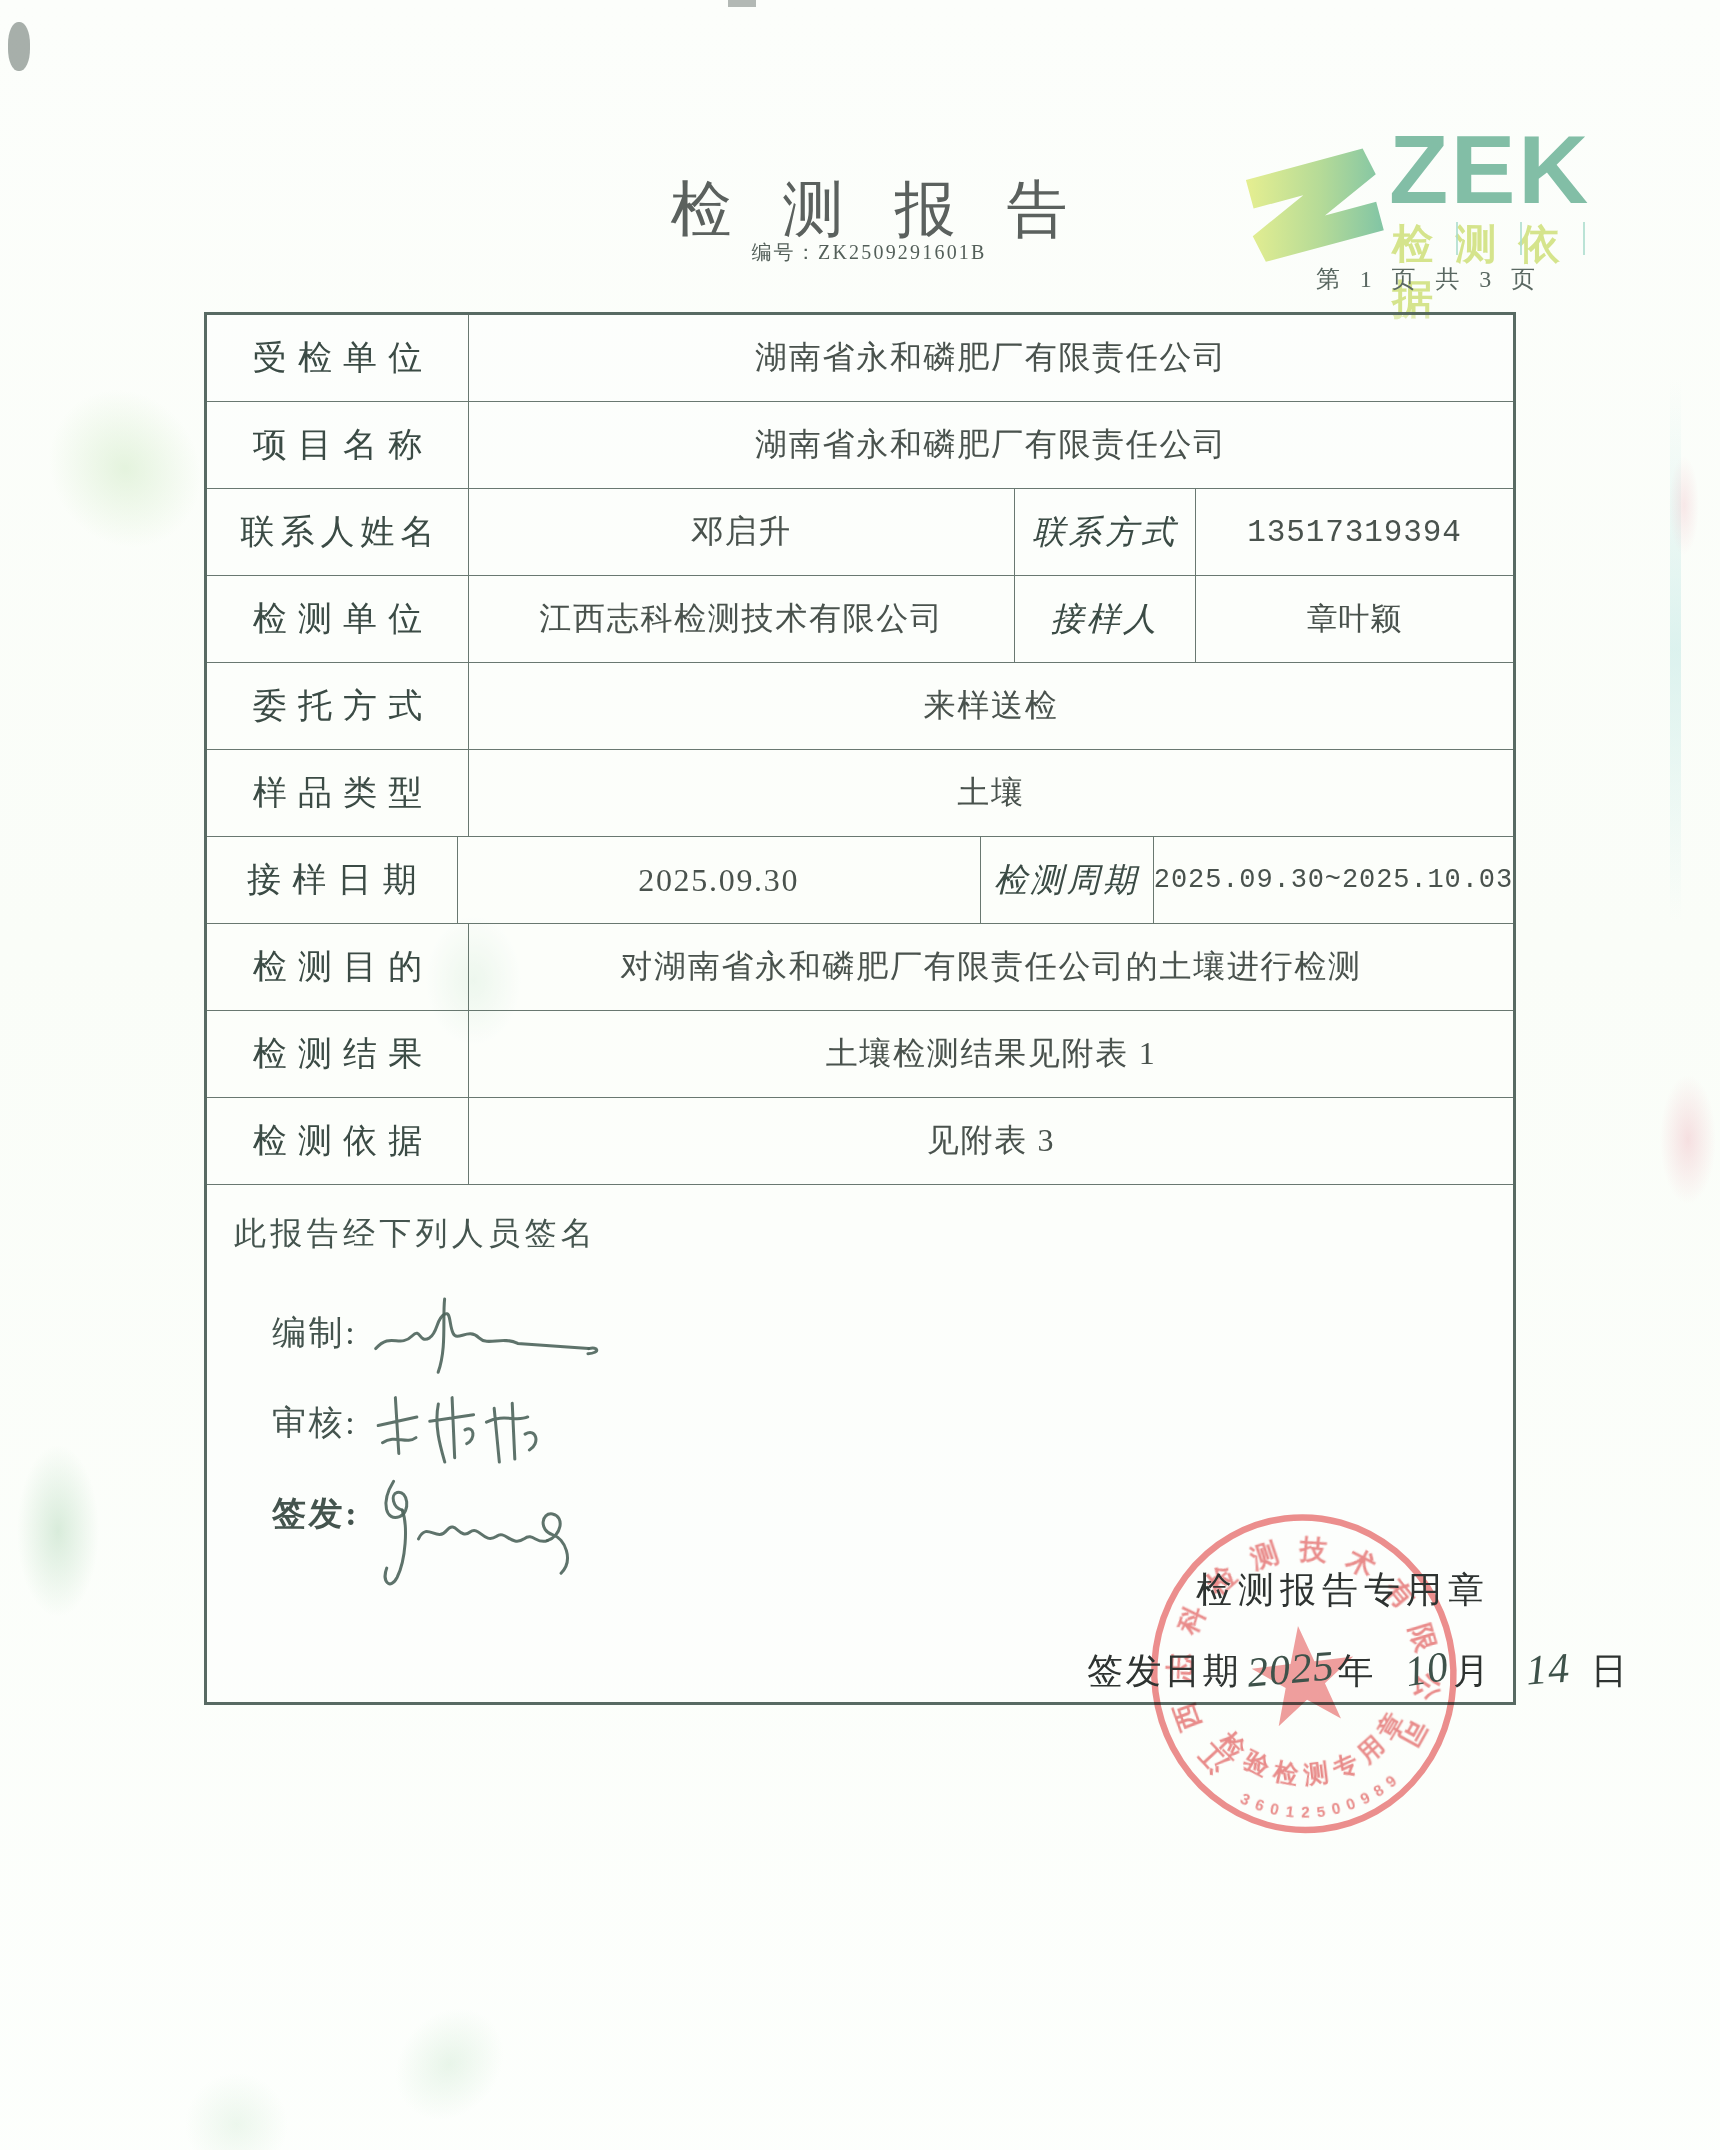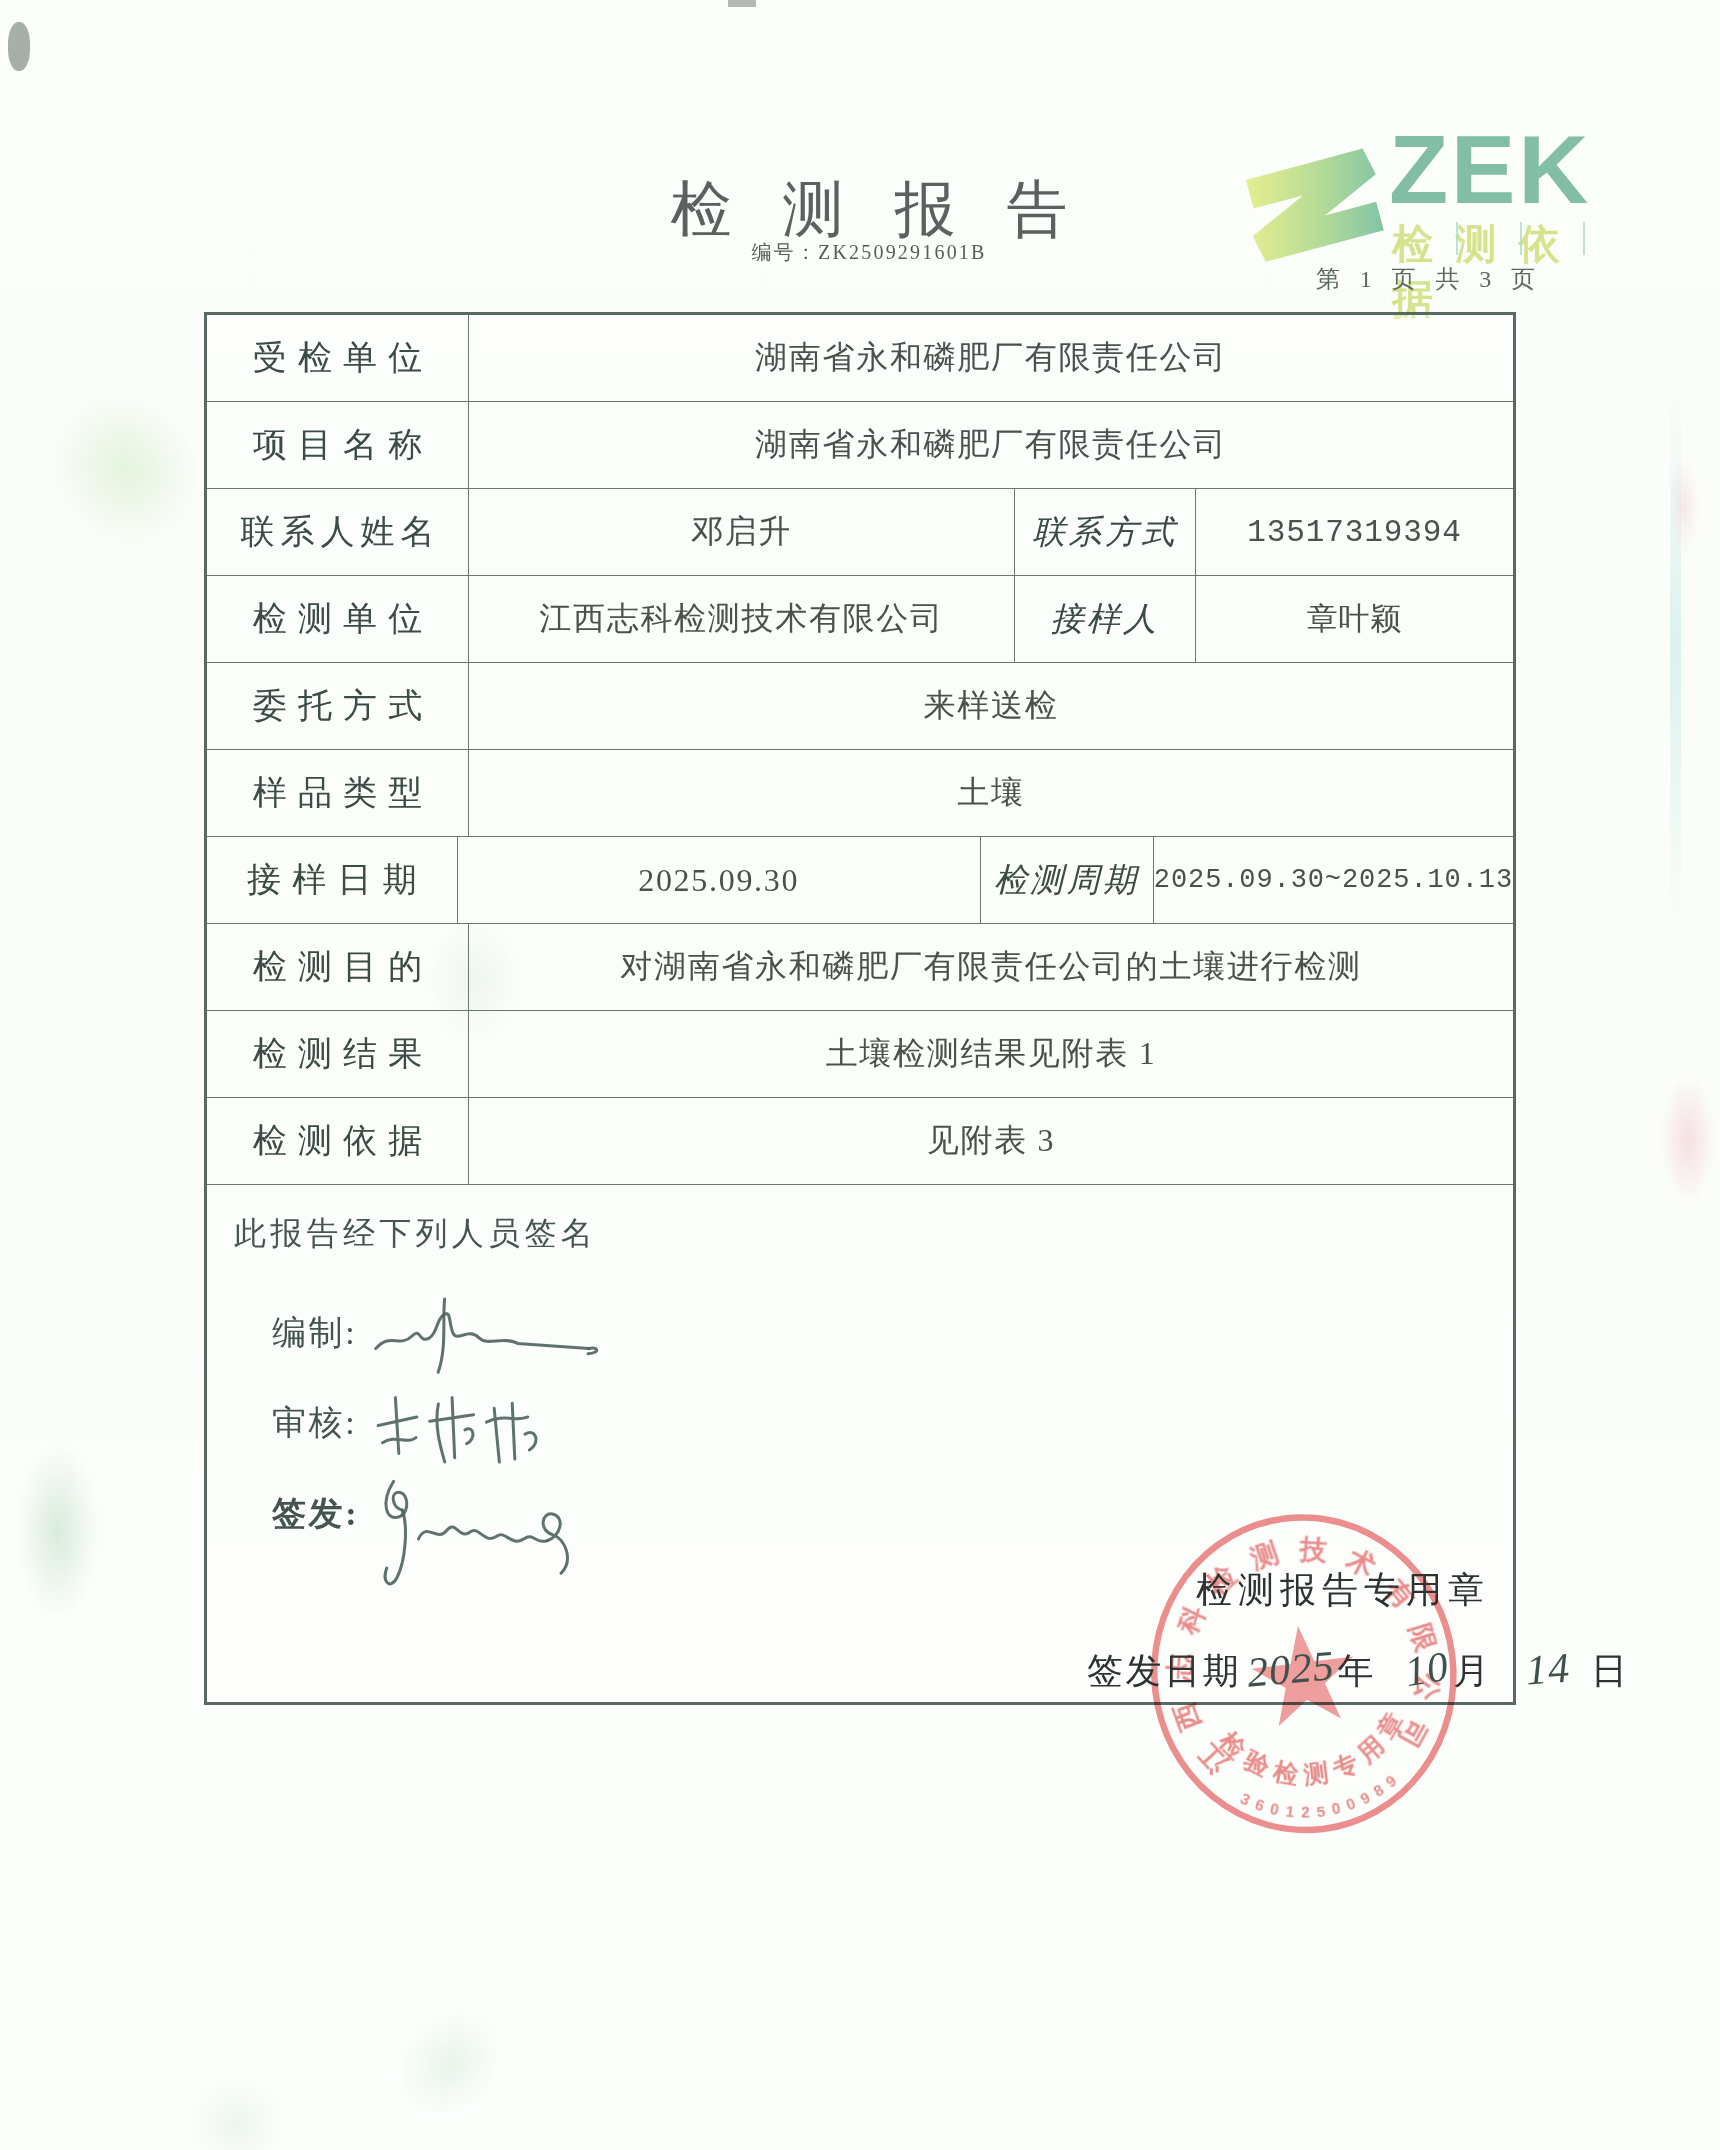--- a/index.html
+++ b/index.html
@@ -174,21 +174,21 @@
 
     <div class="row">
       <div class="cell c-label">样品类型</div>
       <div class="cell c-span">土壤</div>
     </div>
 
     <div class="row">
       <div class="cell c-label">接样日期</div>
       <div class="cell c-mid">2025.09.30</div>
       <div class="cell c-label2">检测周期</div>
-      <div class="cell c-last c-small">2025.09.30~2025.10.13</div>
+      <div class="cell c-last c-small">2025.09.30~2025.10.03</div>
     </div>
 
     <div class="row">
       <div class="cell c-label">检测目的</div>
       <div class="cell c-span">对湖南省永和磷肥厂有限责任公司的土壤进行检测</div>
     </div>
 
     <div class="row">
       <div class="cell c-label">检测结果</div>
       <div class="cell c-span">土壤检测结果见附表 1</div>

